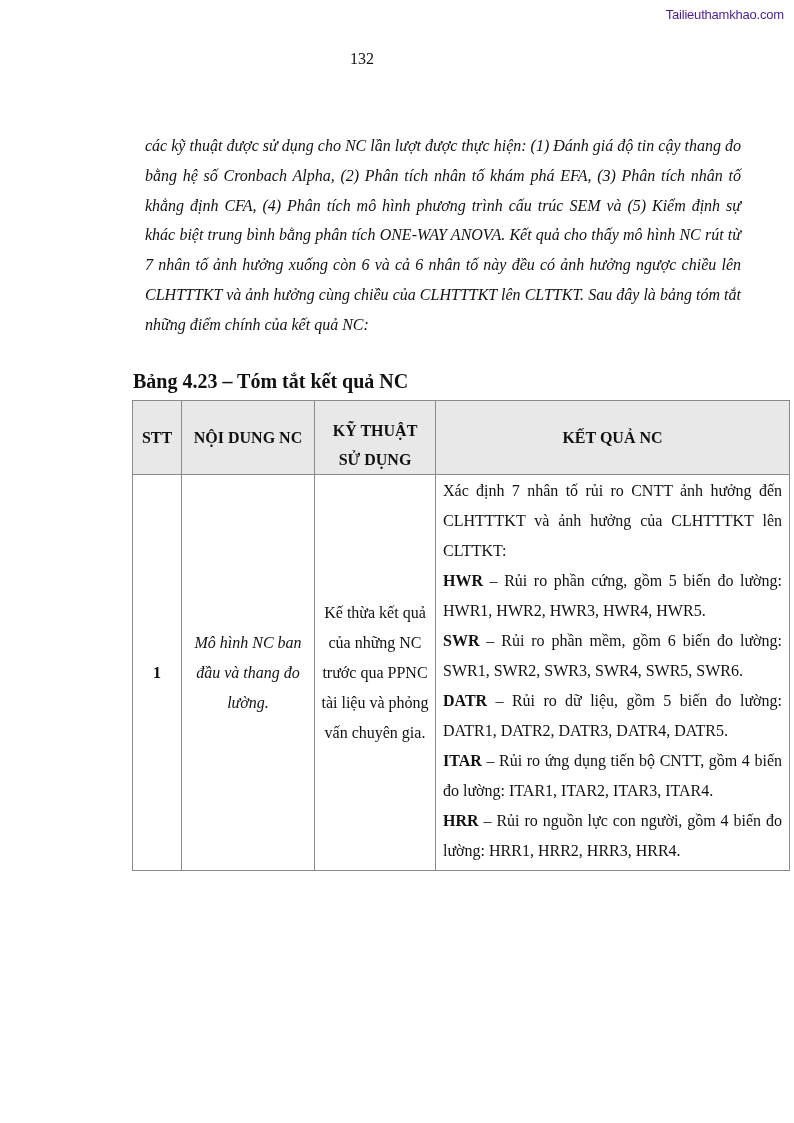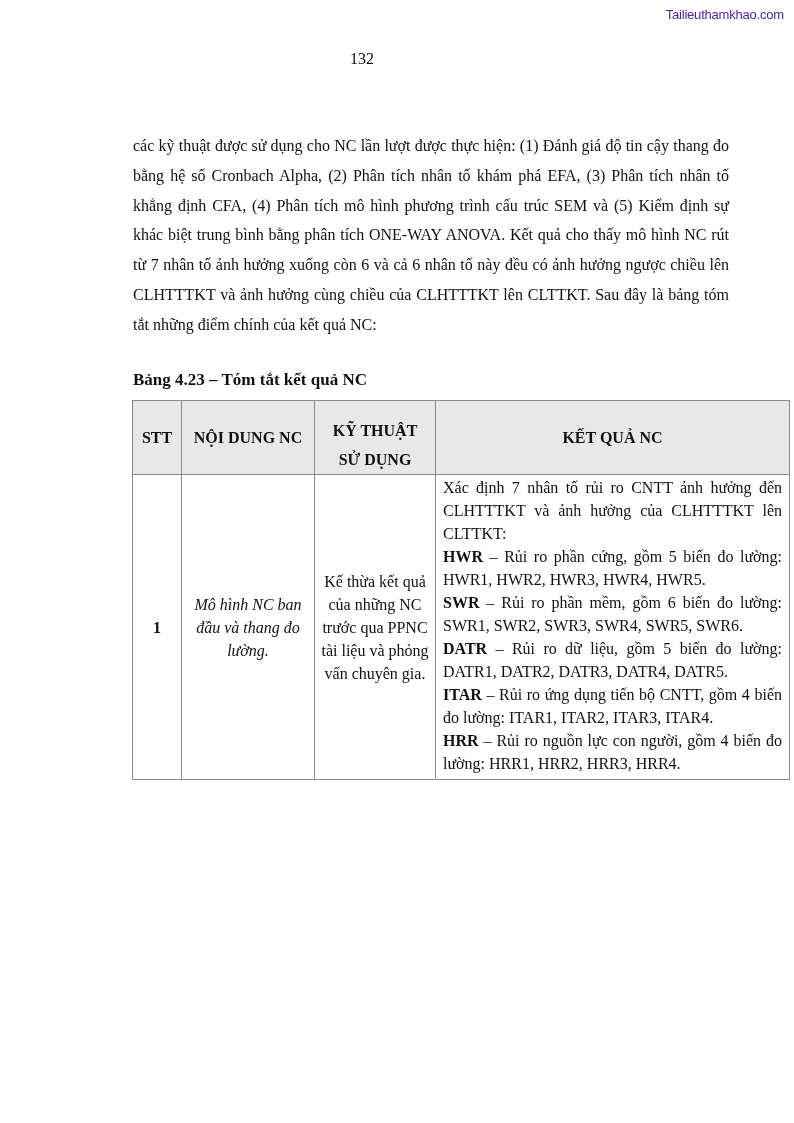--- a/index.html
+++ b/index.html
@@ -1,30 +1,30 @@
 <!DOCTYPE html>
 <html><head>
 <meta charset="utf-8">
 <style>
   html, body { margin:0; padding:0; background:#ffffff; }
   body { width:794px; height:1123px; position:relative; overflow:hidden;
          font-family:"Liberation Serif", "DejaVu Serif", serif; color:#111; }
   .watermark { position:absolute; top:7px; right:10px; font-family:"Liberation Sans", sans-serif;
                font-size:13px; color:#4c1d95; letter-spacing:-0.2px; }
   .page-num { position:absolute; top:50px; left:0; width:724px; text-align:center; font-size:16px; }
-  .para { position:absolute; top:131px; left:133px; width:596px; font-size:16px;
-          line-height:29.8px; text-align:justify; }
+  .para { position:absolute; top:131px; left:145px; width:596px; font-size:16px;
+          line-height:29.8px; text-align:justify;font-style:italic; }
   .para p { margin:0; }
-  .caption { position:absolute; top:370px; left:133px; font-size:17px; font-weight:bold; }
+  .caption { position:absolute; top:370px; left:133px; font-size:20px; font-weight:bold; }
   table.summary { position:absolute; top:400px; left:132px; width:658px;
                   border-collapse:collapse; font-size:16px; }
   table.summary th, table.summary td { border:1.5px solid #8a8a8a; vertical-align:middle; }
   table.summary th { background:#e8e8e8; font-weight:bold; text-align:center;
                      line-height:29px; padding:0 4px; height:60px; }
-  table.summary td { line-height:23px; }
+  table.summary td { line-height:30px; }
   td.stt { width:46px; text-align:center; font-weight:bold; }
   td.content { width:124px; text-align:center; padding:0 4px;font-style:italic; }
   td.method { width:112px; text-align:center; padding:0 4px; }
   td.result { text-align:justify; padding:1px 7px 4px 7px; vertical-align:top; }
   td.result p { margin:0; }
   .bold { font-weight:bold; }
 </style>
 </head>
 <body>
 

